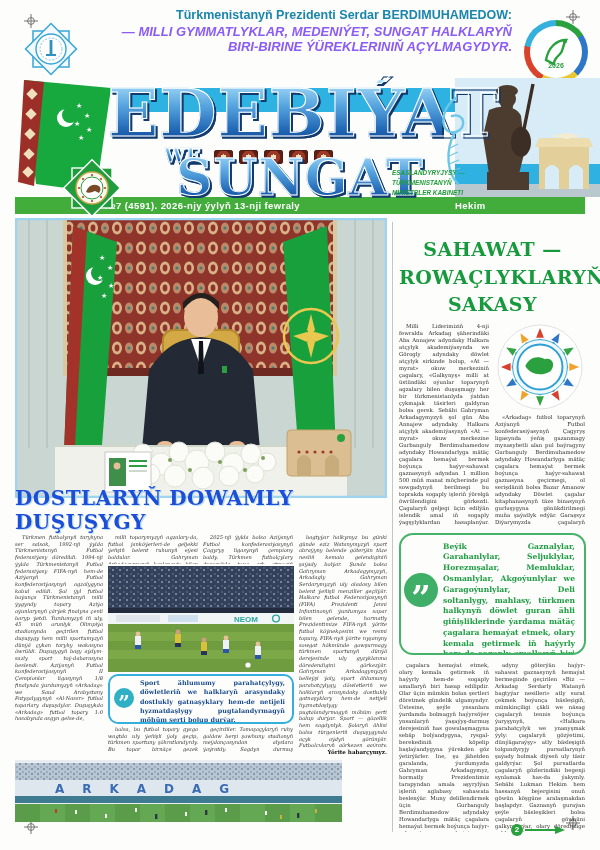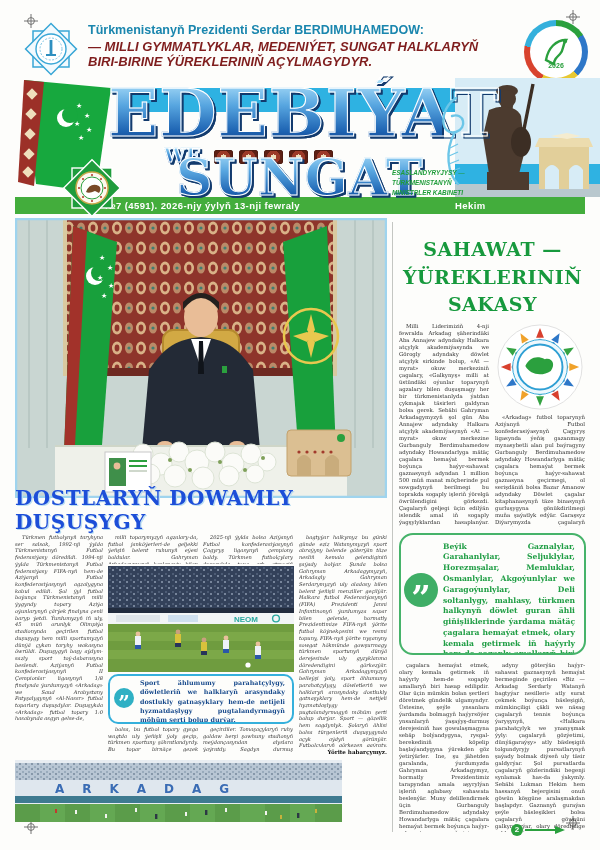--- a/index.html
+++ b/index.html
@@ -2,23 +2,23 @@
 <html><head>
 <meta charset="utf-8">
 <style>
   html,body{margin:0;padding:0;background:#888;}
   .page{position:relative;width:600px;height:850px;background:#fdfdfb;margin:0 auto;overflow:hidden;
         font-family:"DejaVu Serif",serif;}
   .abs{position:absolute;}
   
   .reg{position:absolute;width:14px;height:14px;opacity:.75;}
   
-  .motto{left:88px;top:23px;width:424px;text-align:left;}
+  .motto{left:88px;top:8px;width:424px;text-align:right;}
   .motto-l1{font:bold 12.5px/1.25 "Liberation Sans",sans-serif;color:#1a86ae;}
-  .motto-l2{font:bold italic 13px/1.2 "Liberation Sans",sans-serif;font-style:italic;color:#7f1d1d;}
+  .motto-l2{font:bold italic 13px/1.2 "Liberation Sans",sans-serif;font-style:italic;color:#8b5cf6;}
   
   .cyanbar{background:#2eb2e2;}
   .mast{font-family:"DejaVu Serif",serif;font-weight:bold;letter-spacing:1px;
         background:linear-gradient(180deg,#aee0fa 0%,#58a6e0 38%,#1d63b2 78%,#143f86 100%);
         -webkit-background-clip:text;background-clip:text;color:transparent;
         -webkit-text-stroke:1px #ffffff;
         filter:drop-shadow(2px 2.5px 0 #123a6d);}
   .title-top{left:108px;top:80px;width:334px;text-align:center;font-size:66px;line-height:1;}
   .title-we{left:164px;top:146px;font-size:19px;line-height:1;}
   .title-bottom{left:155px;top:150px;width:290px;text-align:center;font-size:50px;line-height:1.1;}
@@ -445,21 +445,21 @@
           <rect x="300" y="49" width="2" height="4"></rect>
           <rect x="265" y="55" width="2" height="4"></rect>
         </g>
       <rect x="40" y="49" width="2" height="4" fill="#c23a2e"></rect>
     </svg>
   </div>
 
   <div class="abs right-sec">
     <div class="headline-right">
       <div>SAHAWAT —</div>
-      <div>ÝÜREKLERINIŇ</div>
+      <div>ROWAÇLYKLARYŇ</div>
       <div>SAKASY</div>
     </div>
 
     <div class="rcols">
       <div class="rcol">Milli Liderimiziň 4-nji fewralda Arkadag şäherindäki Aba Annajew adyndaky Halkara atçylyk akademiýasynda we Görogly adyndaky döwlet atçylyk sirkinde bolup, «At — myrat» okuw merkeziniň çagalary, «Galkynyş» milli at üstündäki oýunlar toparynyň agzalary bilen duşuşmagy her bir türkmenistanlyda ýatdan çykmajak täsirleri galdyran bolsa gerek. Sebäbi Gahryman Arkadagymyzyň şol gün Aba Annajew adyndaky Halkara atçylyk akademiýasynyň «At — myrat» okuw merkezine Gurbanguly Berdimuhamedow adyndaky Howandarlyga mätäç çagalara hemaýat bermek boýunça haýyr-sahawat gaznasynyň adyndan 1 million 500 müň manat möçberinde pul sowgadynyň berilmegi bu toprakda sogaply işleriň ýörelgä öwrülendigini görkezdi. Çagalaryň geljegi üçin edilýän islendik amal iň sogaply ýagşylyklardan hasaplanýar. Sebäbi geljekde uly-uly işler garaşýandygyna garamazdan, çagalar şu günki gün ulularyň hemaýatyna mätäç bolýar.</div>
       <div style="width:90px;overflow:hidden;">
         <div class="emblem-wrap">
           <svg width="88" height="88" viewBox="0 0 90 90">
             <circle cx="45" cy="45" r="43" fill="#ffffff" stroke="#e0e0e0"></circle>
             <g>

